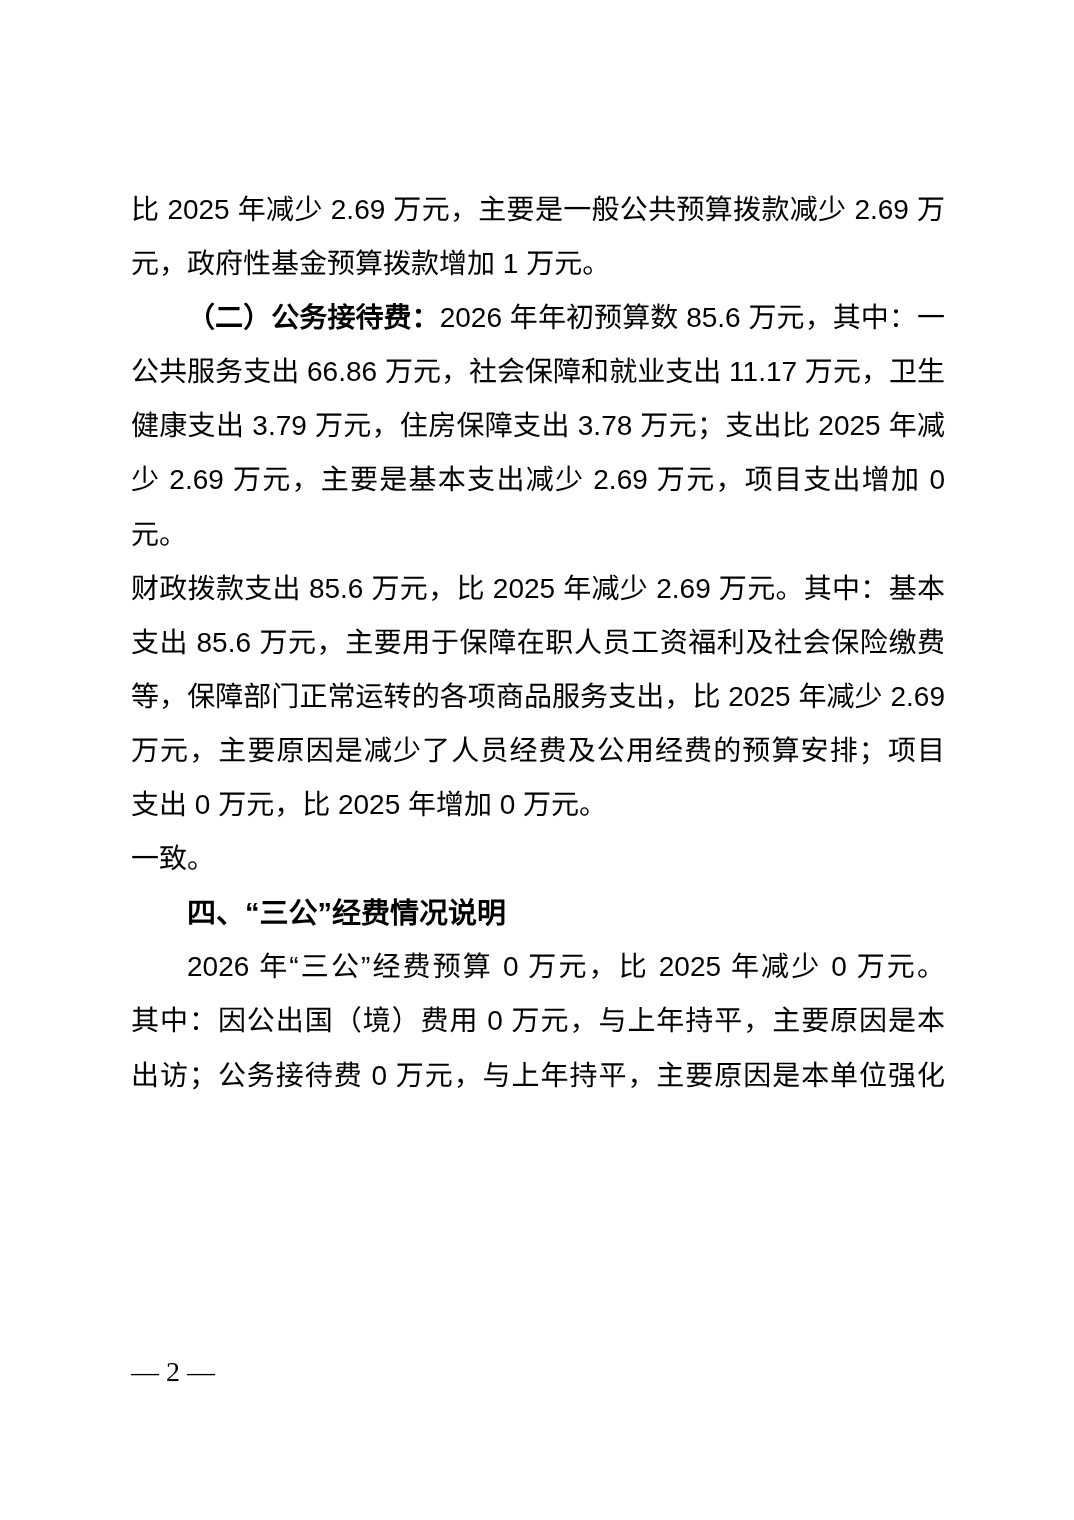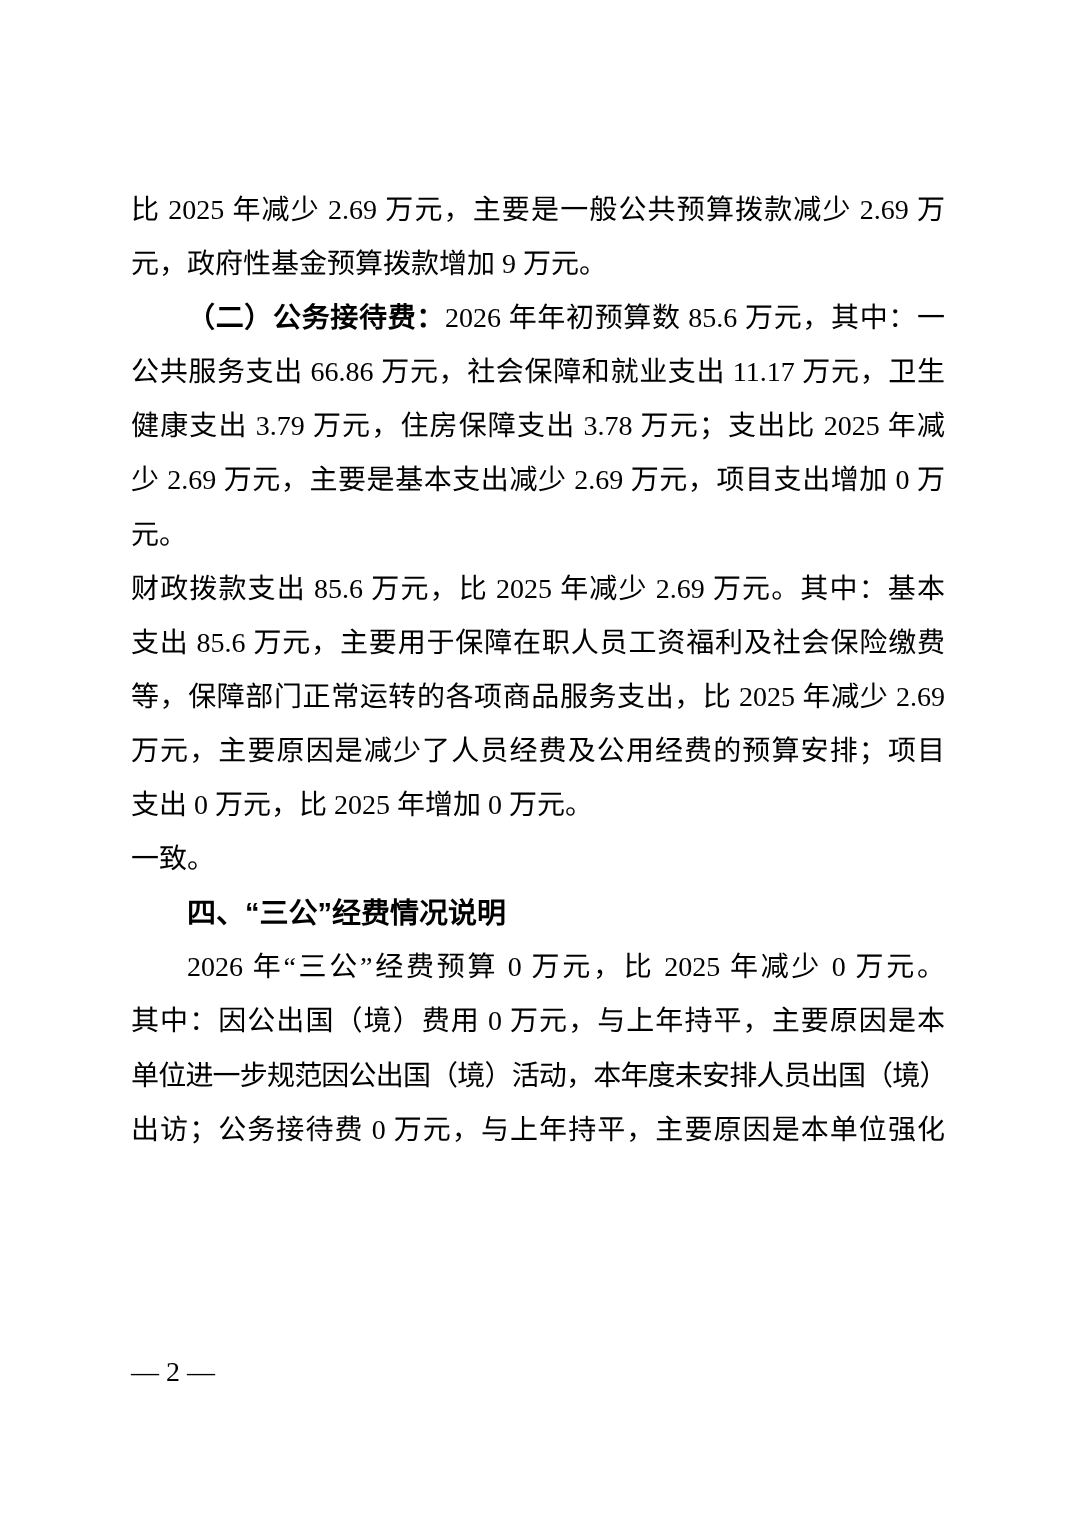--- a/index.html
+++ b/index.html
@@ -15,21 +15,21 @@
     overflow: hidden;
     color: #000000;
   }
   .content {
     position: absolute;
     left: 131px;
     top: 183px;
     width: 814px;
   }
   .ln {
-    font-family: Liberation Serif, serif;
+    font-family: Liberation Sans, sans-serif;
     font-size: 28px;
     line-height: 54.1px;
     height: 54.1px;
     white-space: nowrap;
     color: #000000;
   }
   
   .jf {
     white-space: normal;
     text-align: justify;
@@ -64,40 +64,39 @@
     color: #000000;
   }
 </style>
 </head>
 <body>
 
 <div class="page">
   <div class="content">
 
     <div class="ln jf">比 2025 年减少 2.69 万元，主要是一般公共预算拨款减少 2.69 万</div>
-    <div class="ln">元，政府性基金预算拨款增加 9 万元。</div>
+    <div class="ln">元，政府性基金预算拨款增加 1 万元。</div>
 
     <div class="ln ind jf"><span class="lead-bold">（二）公务接待费：</span><span>2026 年年初预算数 85.6 万元，其中：一般</span></div>
     <div class="ln jf">公共服务支出 66.86 万元，社会保障和就业支出 11.17 万元，卫生</div>
     <div class="ln jf">健康支出 3.79 万元，住房保障支出 3.78 万元；支出比 2025 年减</div>
     <div class="ln jf">少 2.69 万元，主要是基本支出减少 2.69 万元，项目支出增加 0 万</div>
     <div class="ln">元。</div>
 
 
     <div class="ln jf">财政拨款支出 85.6 万元，比 2025 年减少 2.69 万元。其中：基本</div>
     <div class="ln jf">支出 85.6 万元，主要用于保障在职人员工资福利及社会保险缴费</div>
     <div class="ln jf">等，保障部门正常运转的各项商品服务支出，比 2025 年减少 2.69</div>
     <div class="ln jf">万元，主要原因是减少了人员经费及公用经费的预算安排；项目</div>
     <div class="ln">支出 0 万元，比 2025 年增加 0 万元。</div>
 
     <div class="ln">一致。</div>
 
     <div class="ln head ind">四、“三公”经费情况说明</div>
 
     <div class="ln ind jf">2026 年“三公”经费预算 0 万元，比 2025 年减少 0 万元。</div>
     <div class="ln jf">其中：因公出国（境）费用 0 万元，与上年持平，主要原因是本</div>
-    <div class="ln jf tight">单位进一步规范因公出国（境）活动，本年度未安排人员出国（境）</div>
     <div class="ln jf">出访；公务接待费 0 万元，与上年持平，主要原因是本单位强化</div>
 
   </div>
 
   <div class="footer">— 2 —</div>
 </div>
 
 </body></html>

